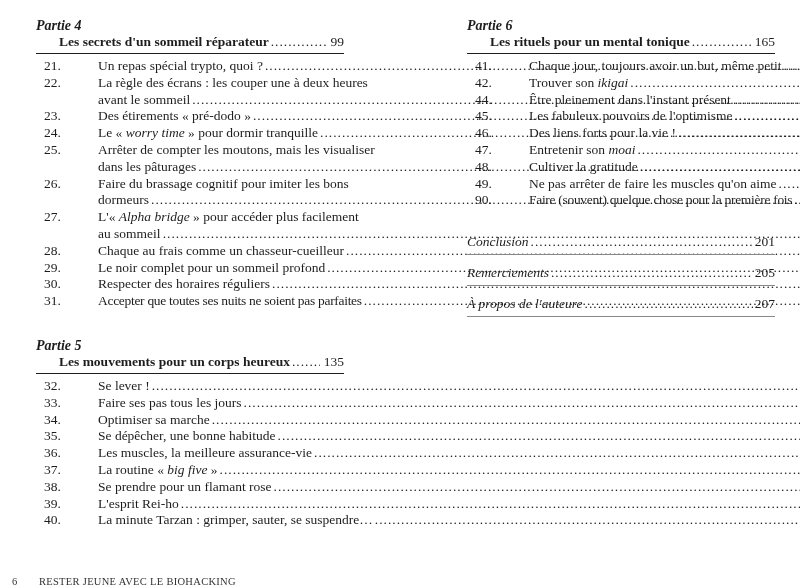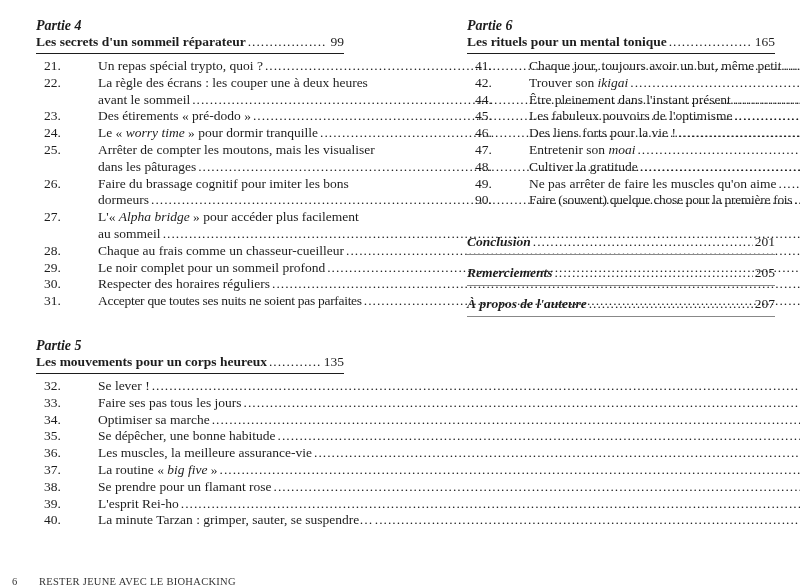--- a/index.html
+++ b/index.html
@@ -32,21 +32,21 @@
     .part-title-row {
       display: flex;
       align-items: baseline;
       font-weight: bold;
       font-size: 13.5px;
       line-height: 17px;
       border-bottom: 1.5px solid #1d1d1d;
       padding-bottom: 3px;
       margin-bottom: 4px;
     }
-    .part-title-row .title { white-space: nowrap; }
+    .part-title-row .title { white-space: nowrap; margin-left: 23px; }
     .part-title-row .page-num { font-weight: normal; padding-left: 2px; }
 
     .dots {
       flex: 1 1 auto;
       overflow: hidden;
       white-space: nowrap;
       font-weight: normal;
       letter-spacing: 1px;
       margin: 0 2px;
       min-width: 10px;
@@ -88,21 +88,21 @@
       display: flex;
       align-items: baseline;
       font-size: 13.5px;
       line-height: 17px;
       border-bottom: 1px solid #888;
       padding-bottom: 4px;
       margin-bottom: 9px;
     }
     .backmatter-row .title {
       font-style: italic;
-      font-weight: bold;
+      font-weight: normal;
       white-space: nowrap;
     }
     .backmatter-block { margin-top: 24px; }
 
     .footer {
       position: absolute;
       top: 576px;
       left: 12px;
       font-family: Liberation Serif, serif;
       font-size: 10.5px;

